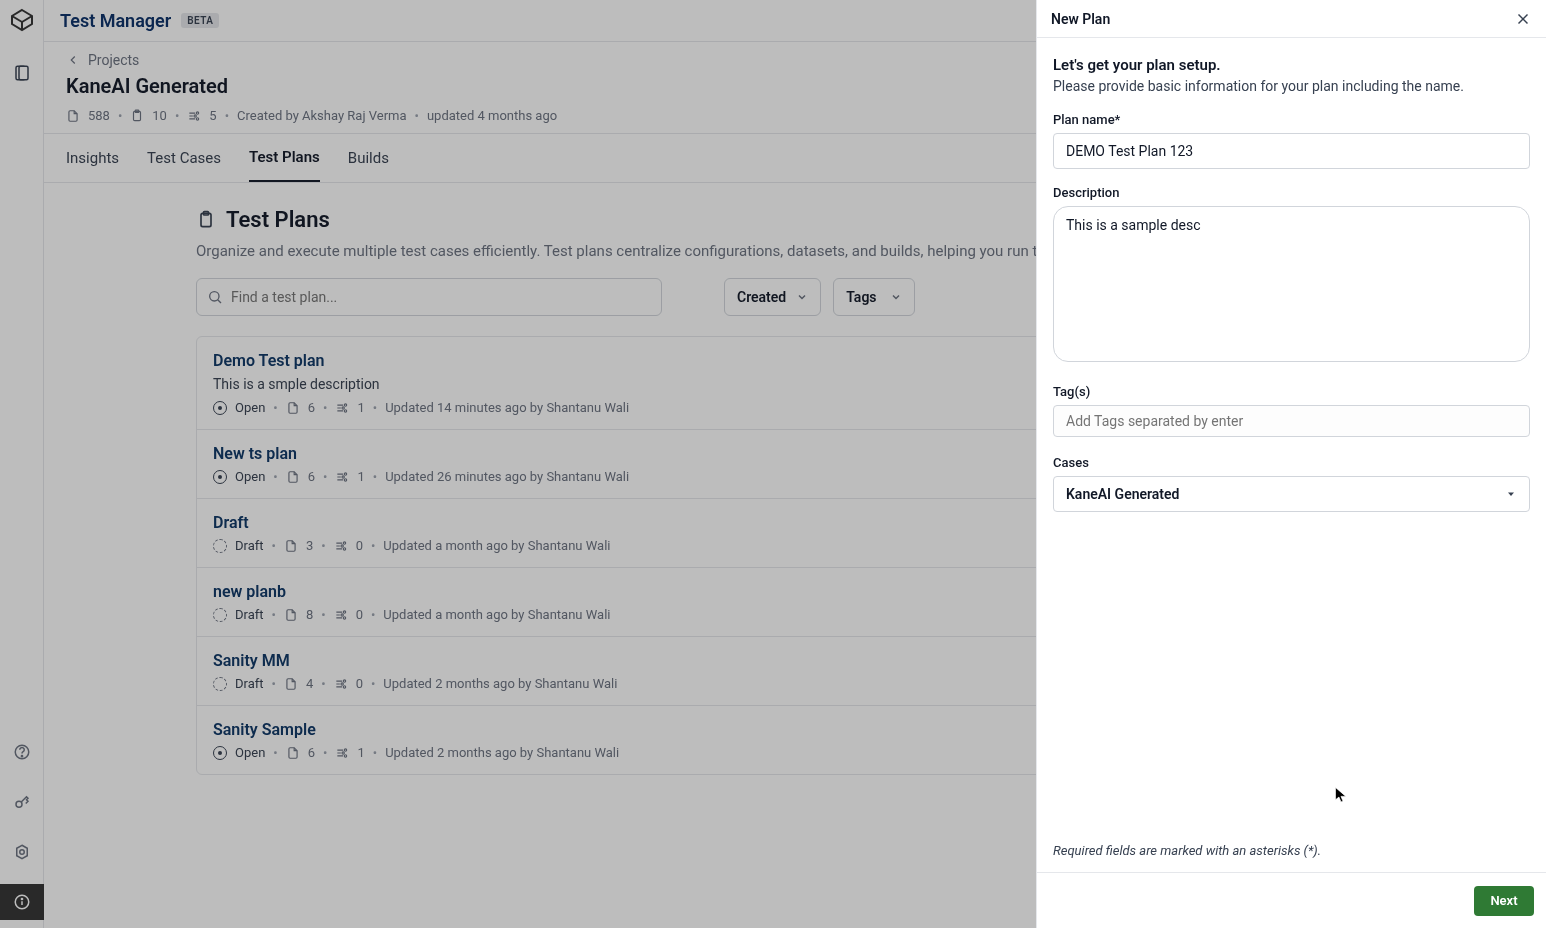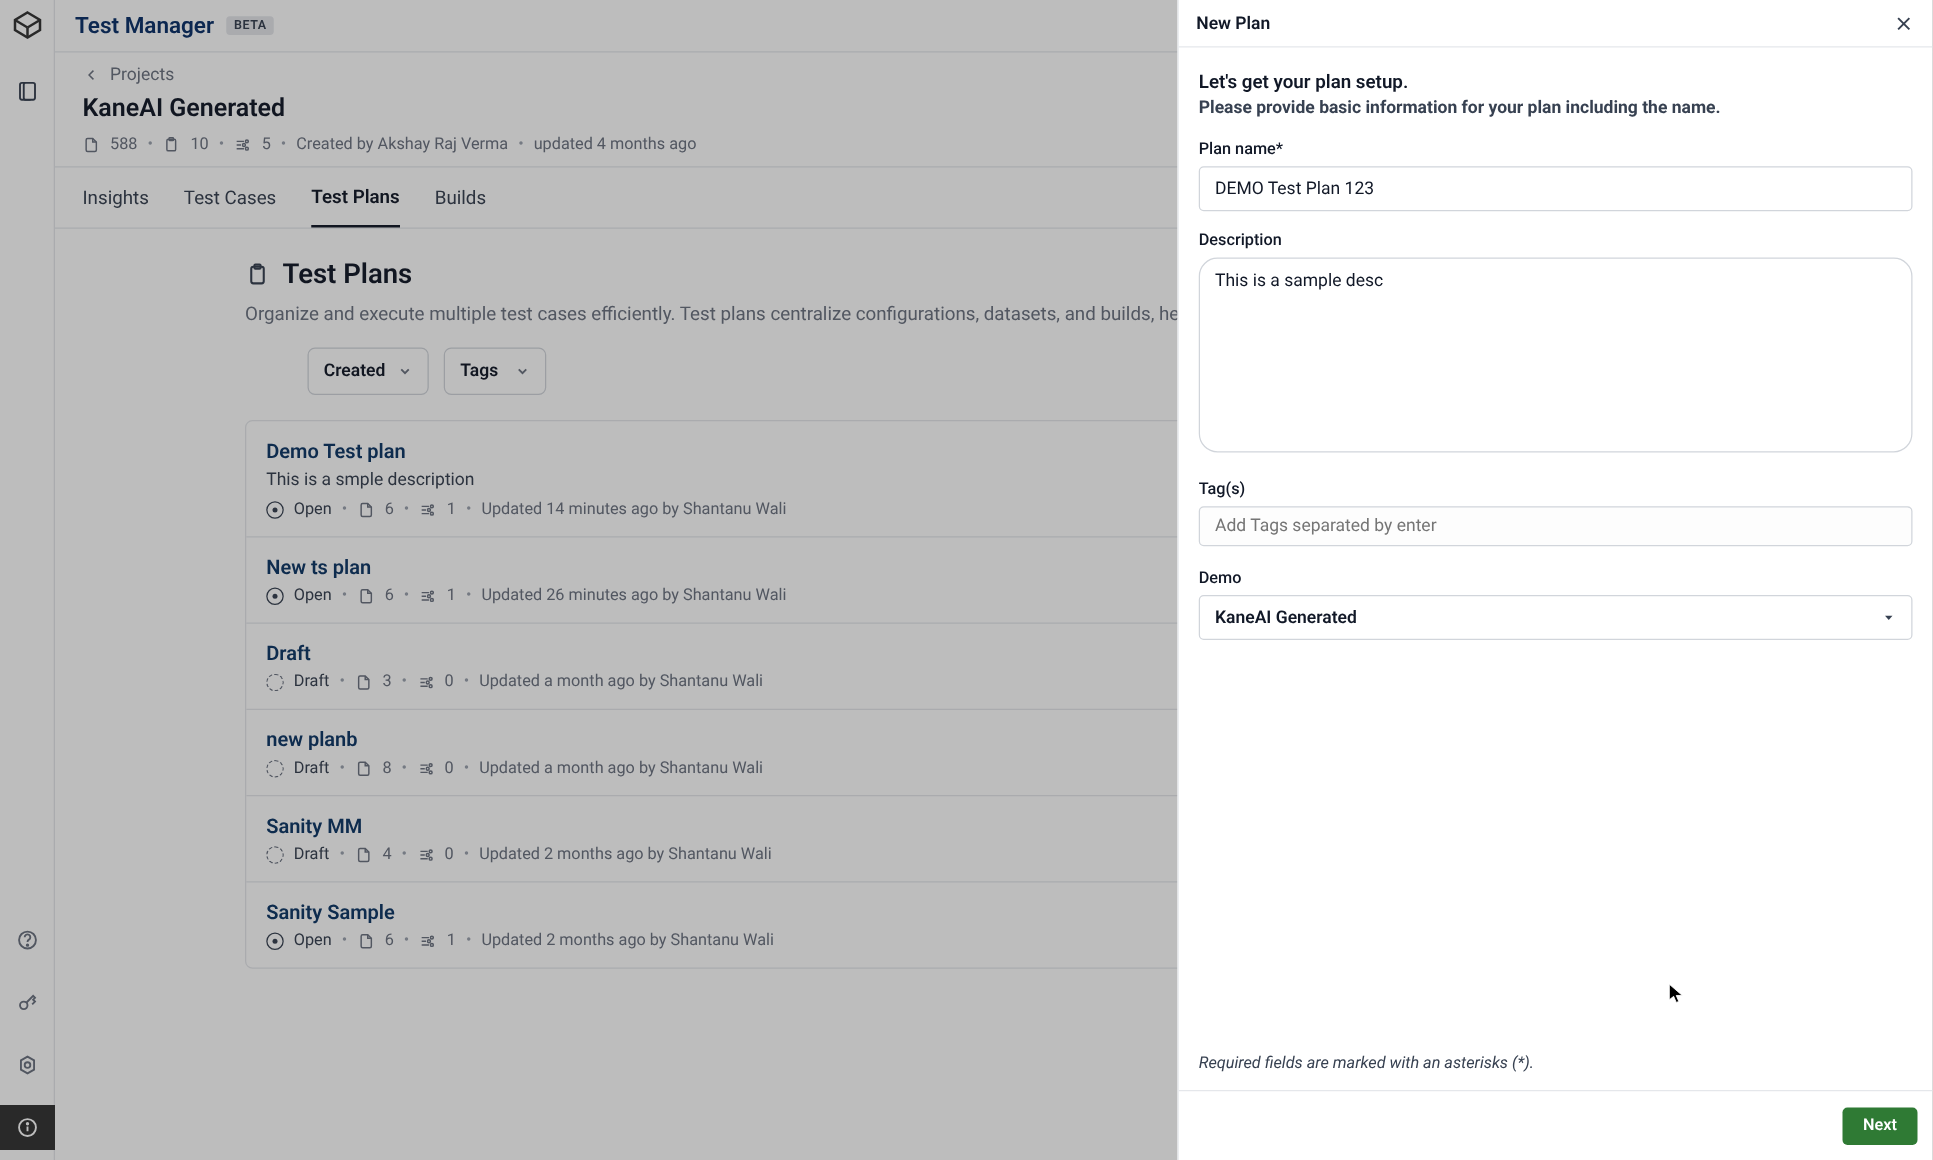--- a/index.html
+++ b/index.html
@@ -238,21 +238,21 @@
       width: 100%;
       height: 100%;
       background: rgba(17,17,17,0.28);
       pointer-events: none;
     }
     
     .side-panel {
       position: absolute;
       right: 0;
       top: 0;
-      width: 604px;
+      width: 510px;
       height: 100%;
       background: #ffffff;
       border-left: 1px solid #e5e7eb;
       display: flex;
       flex-direction: column;
     }
     .panel-header {
       height: 38px;
       display: flex;
       align-items: center;
@@ -274,21 +274,20 @@
     .panel-heading {
       font-size: 15px;
       font-weight: 600;
       color: #111827;
       margin-bottom: 4px;
     }
     .panel-subheading {
       font-size: 14px;
       color: #374151;
       margin-bottom: 18px;
-      font-weight: bold;
     }
     .field-label {
       font-size: 13px;
       color: #111827;
       font-weight: 500;
       margin-bottom: 6px;
     }
     .text-input {
       width: 100%;
       height: 36px;
@@ -482,20 +481,27 @@
     <div class="page-title-row">
       <svg width="20" height="20" viewBox="0 0 24 24" fill="none" stroke="currentColor" stroke-width="2">
           <rect x="6" y="4" width="12" height="16" rx="2"></rect>
           <rect x="9" y="2" width="6" height="4" rx="1"></rect>
         </svg>
       <div class="page-title">Test Plans</div>
     </div>
     <div class="page-subtitle">Organize and execute multiple test cases efficiently. Test plans centralize configurations, datasets, and builds, helping you run tests faster and track results effectively.</div>
 
     <div class="search-row">
+      <div class="search-box">
+        <svg width="16" height="16" viewBox="0 0 24 24" fill="none" stroke="#6b7280" stroke-width="2">
+            <circle cx="11" cy="11" r="7"></circle>
+            <line x1="21" y1="21" x2="16" y2="16"></line>
+          </svg>
+        <input placeholder="Find a test plan..." style="">
+      </div>
       <div style="flex:0 0 38px;"></div>
       <button class="filter-btn">
         <span>Created</span>
         <svg class="caret-down" viewBox="0 0 24 24" fill="none" stroke="currentColor" stroke-width="3">
             <polyline points="6 9 12 15 18 9"></polyline>
           </svg>
       </button>
       <button class="filter-btn" style="min-width:82px;">
         <span>Tags</span>
         <svg class="caret-down" viewBox="0 0 24 24" fill="none" stroke="currentColor" stroke-width="3">
@@ -689,21 +695,21 @@
 
     <div class="field-label">Plan name*</div>
     <input class="text-input" id="plan-name-input" value="DEMO Test Plan 123" style="">
 
     <div class="field-label">Description</div>
     <textarea class="textarea" id="desc-textarea" style="">This is a sample desc</textarea>
 
     <div class="field-label">Tag(s)</div>
     <input class="tag-input" placeholder="Add Tags separated by enter" style="">
 
-    <div class="field-label">Demo</div>
+    <div class="field-label">Cases</div>
     <div class="select-box">
       <span>KaneAI Generated</span>
       <svg width="12" height="12" viewBox="0 0 24 24" fill="#374151">
           <polygon points="6,9 18,9 12,16"></polygon>
         </svg>
     </div>
   </div>
   <div class="req-note">Required fields are marked with an asterisks (*).</div>
   <div class="footer-bar">
     <button class="next-btn">Next</button>

